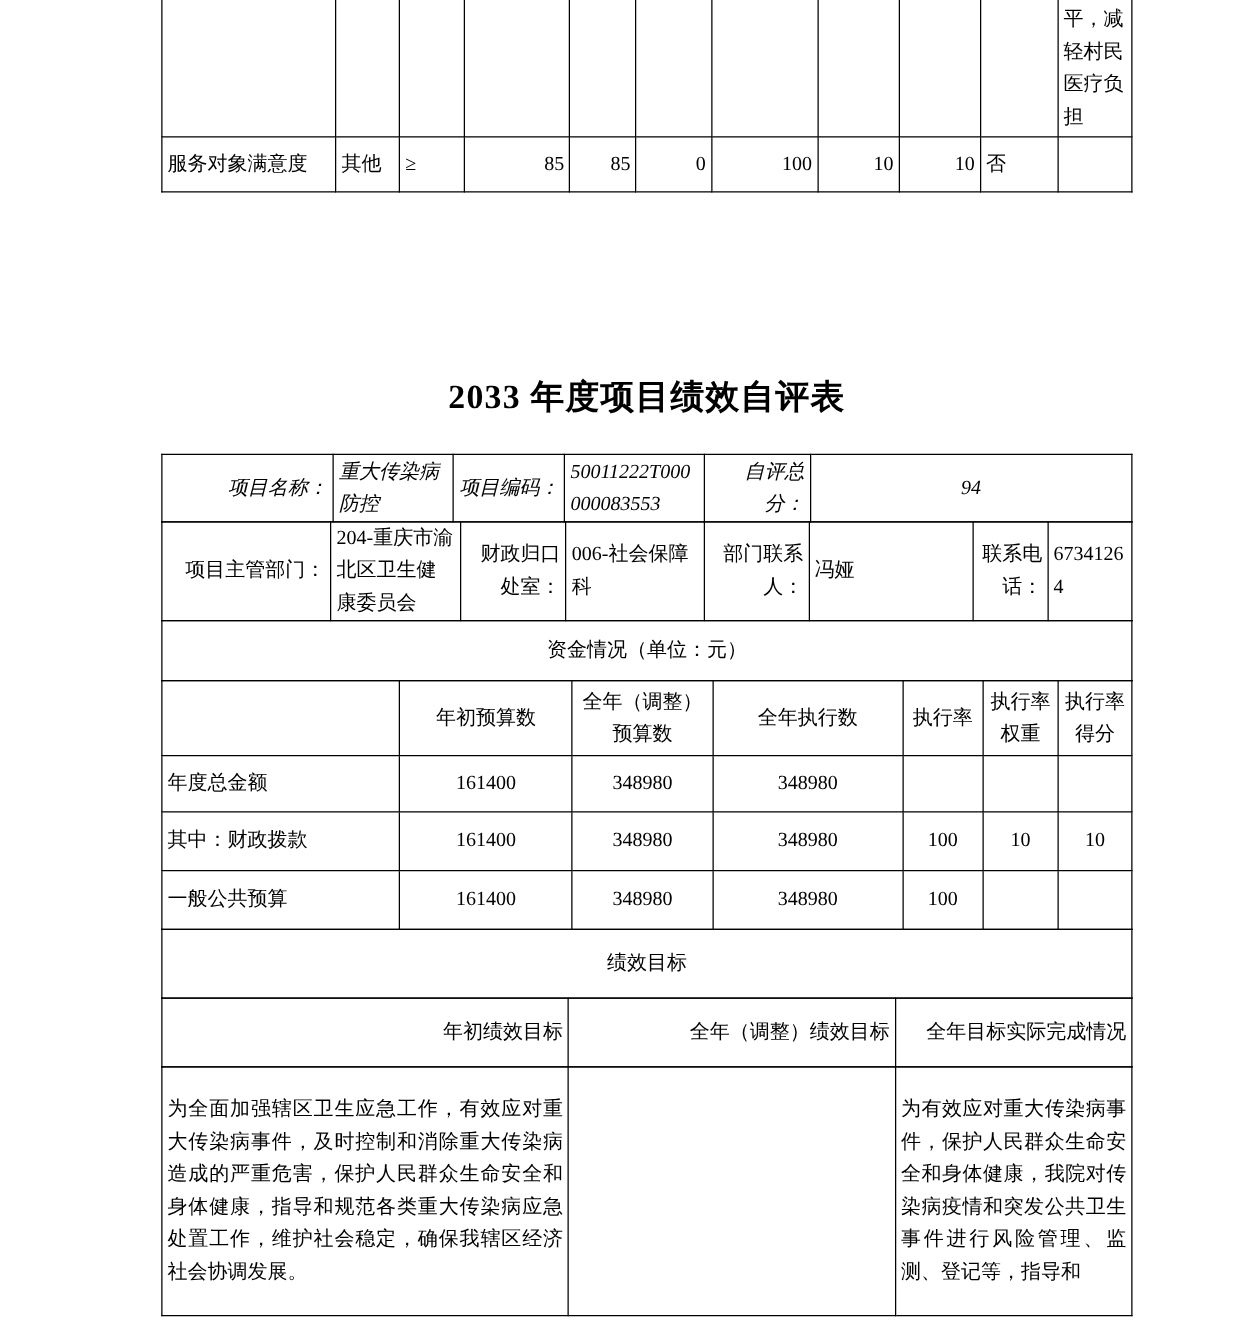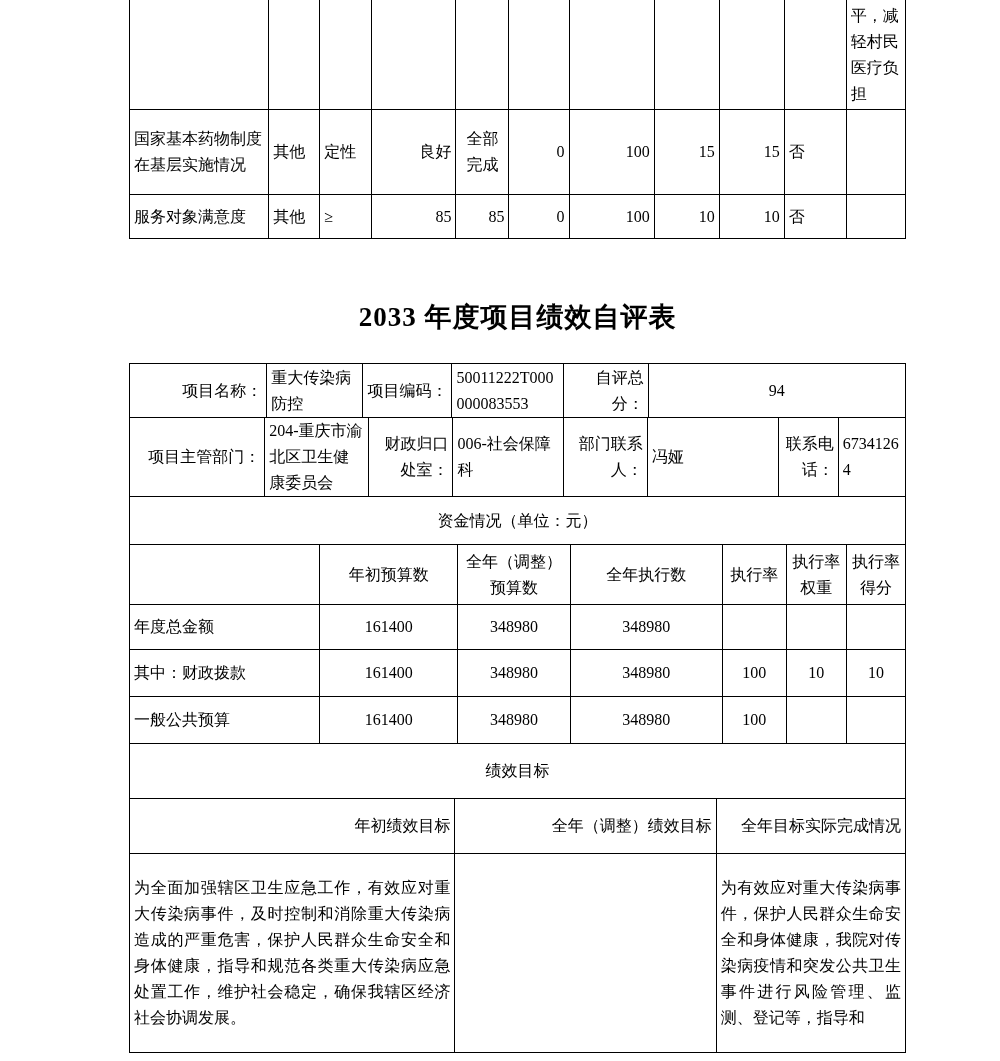--- a/index.html
+++ b/index.html
@@ -24,21 +24,21 @@
   .ctr{text-align:center;}
   .lft{text-align:left;padding-left:3px;}
   
   .title{
     position:absolute;left:129px;top:299px;width:777px;margin:0;
     text-align:center;font-size:27px;font-weight:bold;letter-spacing:1px;
   }
   
   .main{position:absolute;left:129px;top:363px;}
   .main table.tbl{margin-top:-1px;}
-  .main table.tbl:first-child{margin-top:0;}
+  .main table.tbl:first-child{margin-top:0;font-style:italic;}
   .info1 td{height:53px;}
   .info2 td{height:77px;}
   .lbl{text-align:right;padding-right:6px;}
   .lbl-code{padding-left:20px;}
   .lbl-score{padding-left:20px;}
   .lbl-dept{padding-left:30px;}
   .lbl-office{padding:0 5px;text-align:right;}
   .lbl-contact{padding:0 5px;text-align:right;}
   .lbl-phone{padding-left:14px;padding-right:4px;text-align:right;}
   .val{text-align:left;padding-left:4px;}
@@ -85,33 +85,20 @@
       <td></td>
       <td></td>
       <td></td>
       <td></td>
       <td></td>
       <td></td>
       <td></td>
       <td></td>
       <td class="carry-text">平，减轻村民医疗负担</td>
     </tr>
-    <tr class="r2">
-      <td class="ind-name">国家基本药物制度在基层实施情况</td>
-      <td class="lft">其他</td>
-      <td class="lft">定性</td>
-      <td class="num">良好</td>
-      <td class="ctr">全部完成</td>
-      <td class="num">0</td>
-      <td class="num">100</td>
-      <td class="num">15</td>
-      <td class="num">15</td>
-      <td class="lft">否</td>
-      <td></td>
-    </tr>
     <tr class="r3">
       <td class="ind-name">服务对象满意度</td>
       <td class="lft">其他</td>
       <td class="lft">≥</td>
       <td class="num">85</td>
       <td class="num">85</td>
       <td class="num">0</td>
       <td class="num">100</td>
       <td class="num">10</td>
       <td class="num">10</td>

